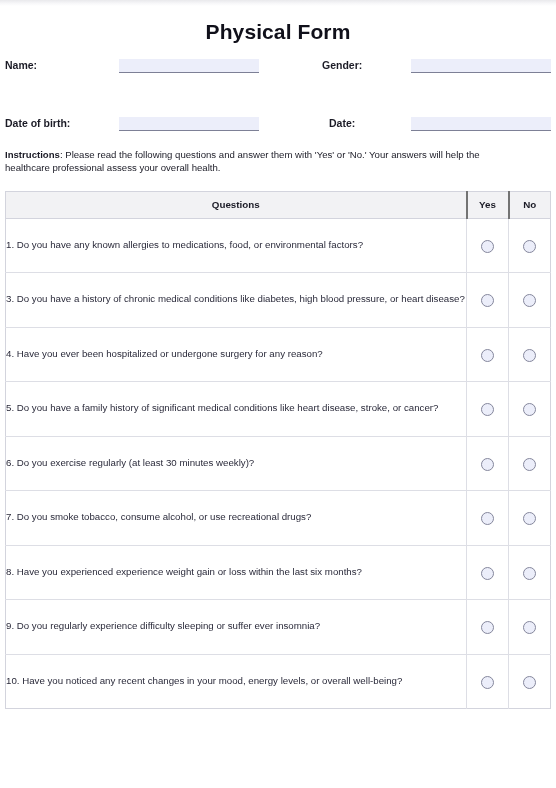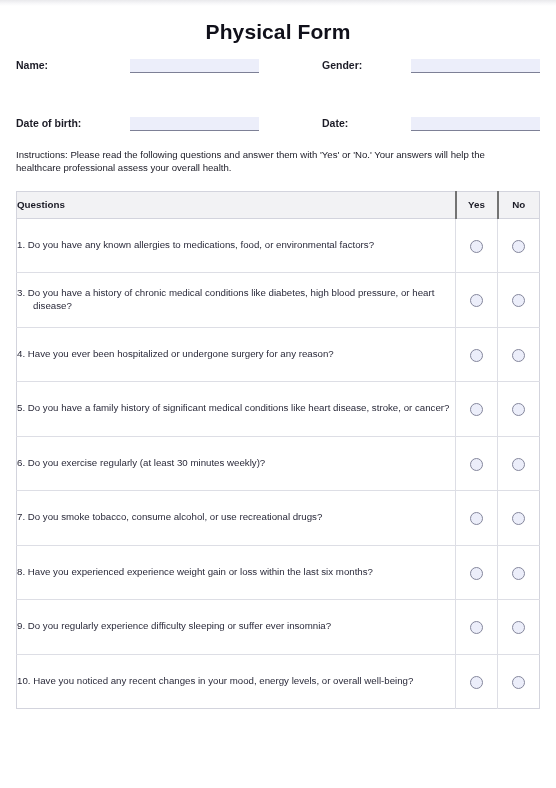--- a/index.html
+++ b/index.html
@@ -19,21 +19,21 @@
   
   #top-edge {
     position: absolute; top: 0; left: 0;
     width: 556px; height: 6px;
     background: linear-gradient(to bottom, #e9e9ec 0%, #f7f7f9 55%, #ffffff 100%);
   }
   #sheet {
     position: absolute;
     top: 6px; left: 0;
     width: 556px;
-    padding: 0 16px;
+    padding: 0 5px;
   }
 
   
   .form-title {
     text-align: center;
     font-size: 21px;
     font-weight: bold;
     color: #10101a;
     letter-spacing: 0.1px;
     margin: 14px 0 16px 0;
@@ -52,21 +52,21 @@
   }
   .id-label {
     font-size: 10.5px;
     font-weight: bold;
     color: #1b1b26;
     white-space: nowrap;
     padding-right: 5px;
     padding-bottom: 1px;
     line-height: 13px;
   }
-  .id-label.right-col { padding-left: 19px; }
+  .id-label.right-col { padding-left: 19px; text-align: center; }
   .id-input {
     height: 14px;
     background: #eceefa;
     border: none;
     border-bottom: 1.6px solid #7d8096;
     width: 100%;
     font-size: 10.5px;
     color: #1b1b26;
     font-family: "Liberation Sans", sans-serif;
     padding: 0 3px;
@@ -83,42 +83,42 @@
   }
 
   
   .instructions {
     font-size: 9.6px;
     color: #1b1b26;
     line-height: 1.38;
     margin: 0 0 16px 0;
     max-width: 505px;
   }
-  .instructions b { font-weight: normal; }
+  .instructions b { font-weight: bold; }
 
   
   .q-table {
     width: 100%;
     border: 1px solid #d3d4dd;
     border-collapse: collapse;
     table-layout: fixed;
     background: #ffffff;
   }
   .q-table thead th {
     background: #f2f2f4;
     border-bottom: 1px solid #d3d4dd;
     font-size: 9.8px;
     font-weight: bold;
     color: #1b1b26;
     height: 27px;
     vertical-align: middle;
     padding: 0;
   }
   th.col-questions {
-    text-align: left;
+    text-align: center;
     padding-left: 11px;
   }
   th.col-yes, th.col-no {
     text-align: center;
     width: 42px;
     border-left: 2px solid #737373;
   }
   .q-table tbody td {
     border-top: 1px solid #dddee5;
     vertical-align: middle;

